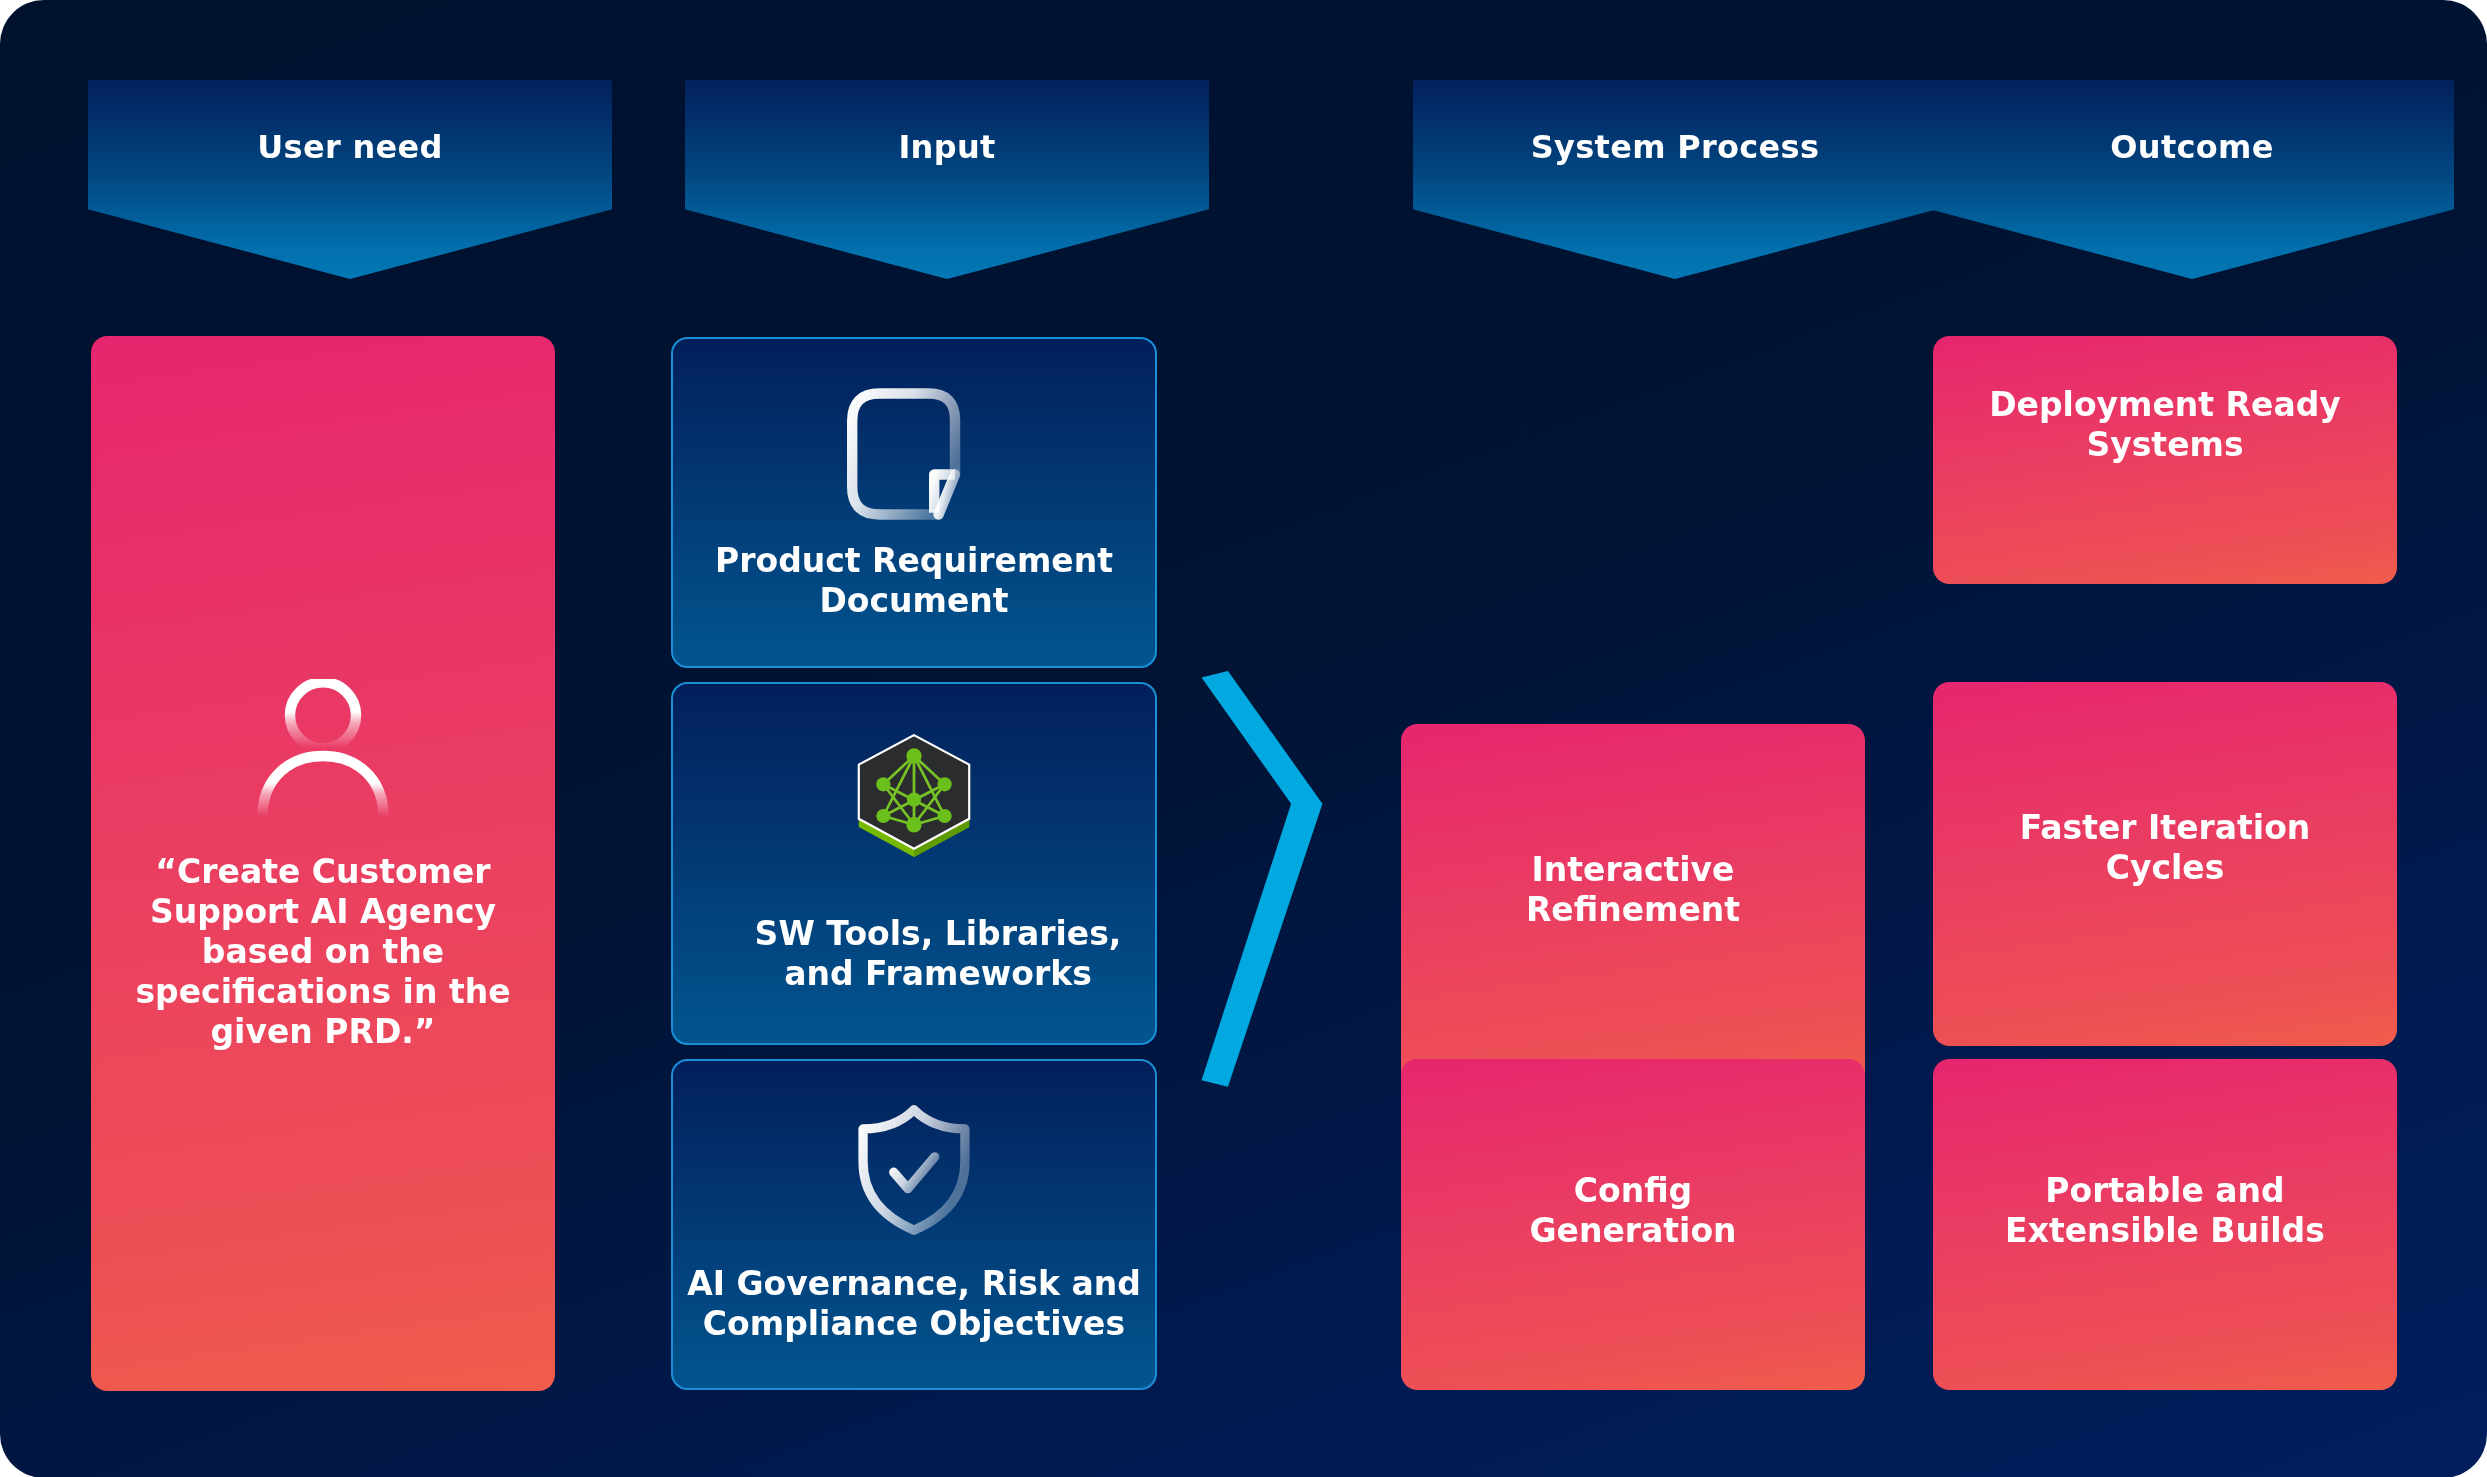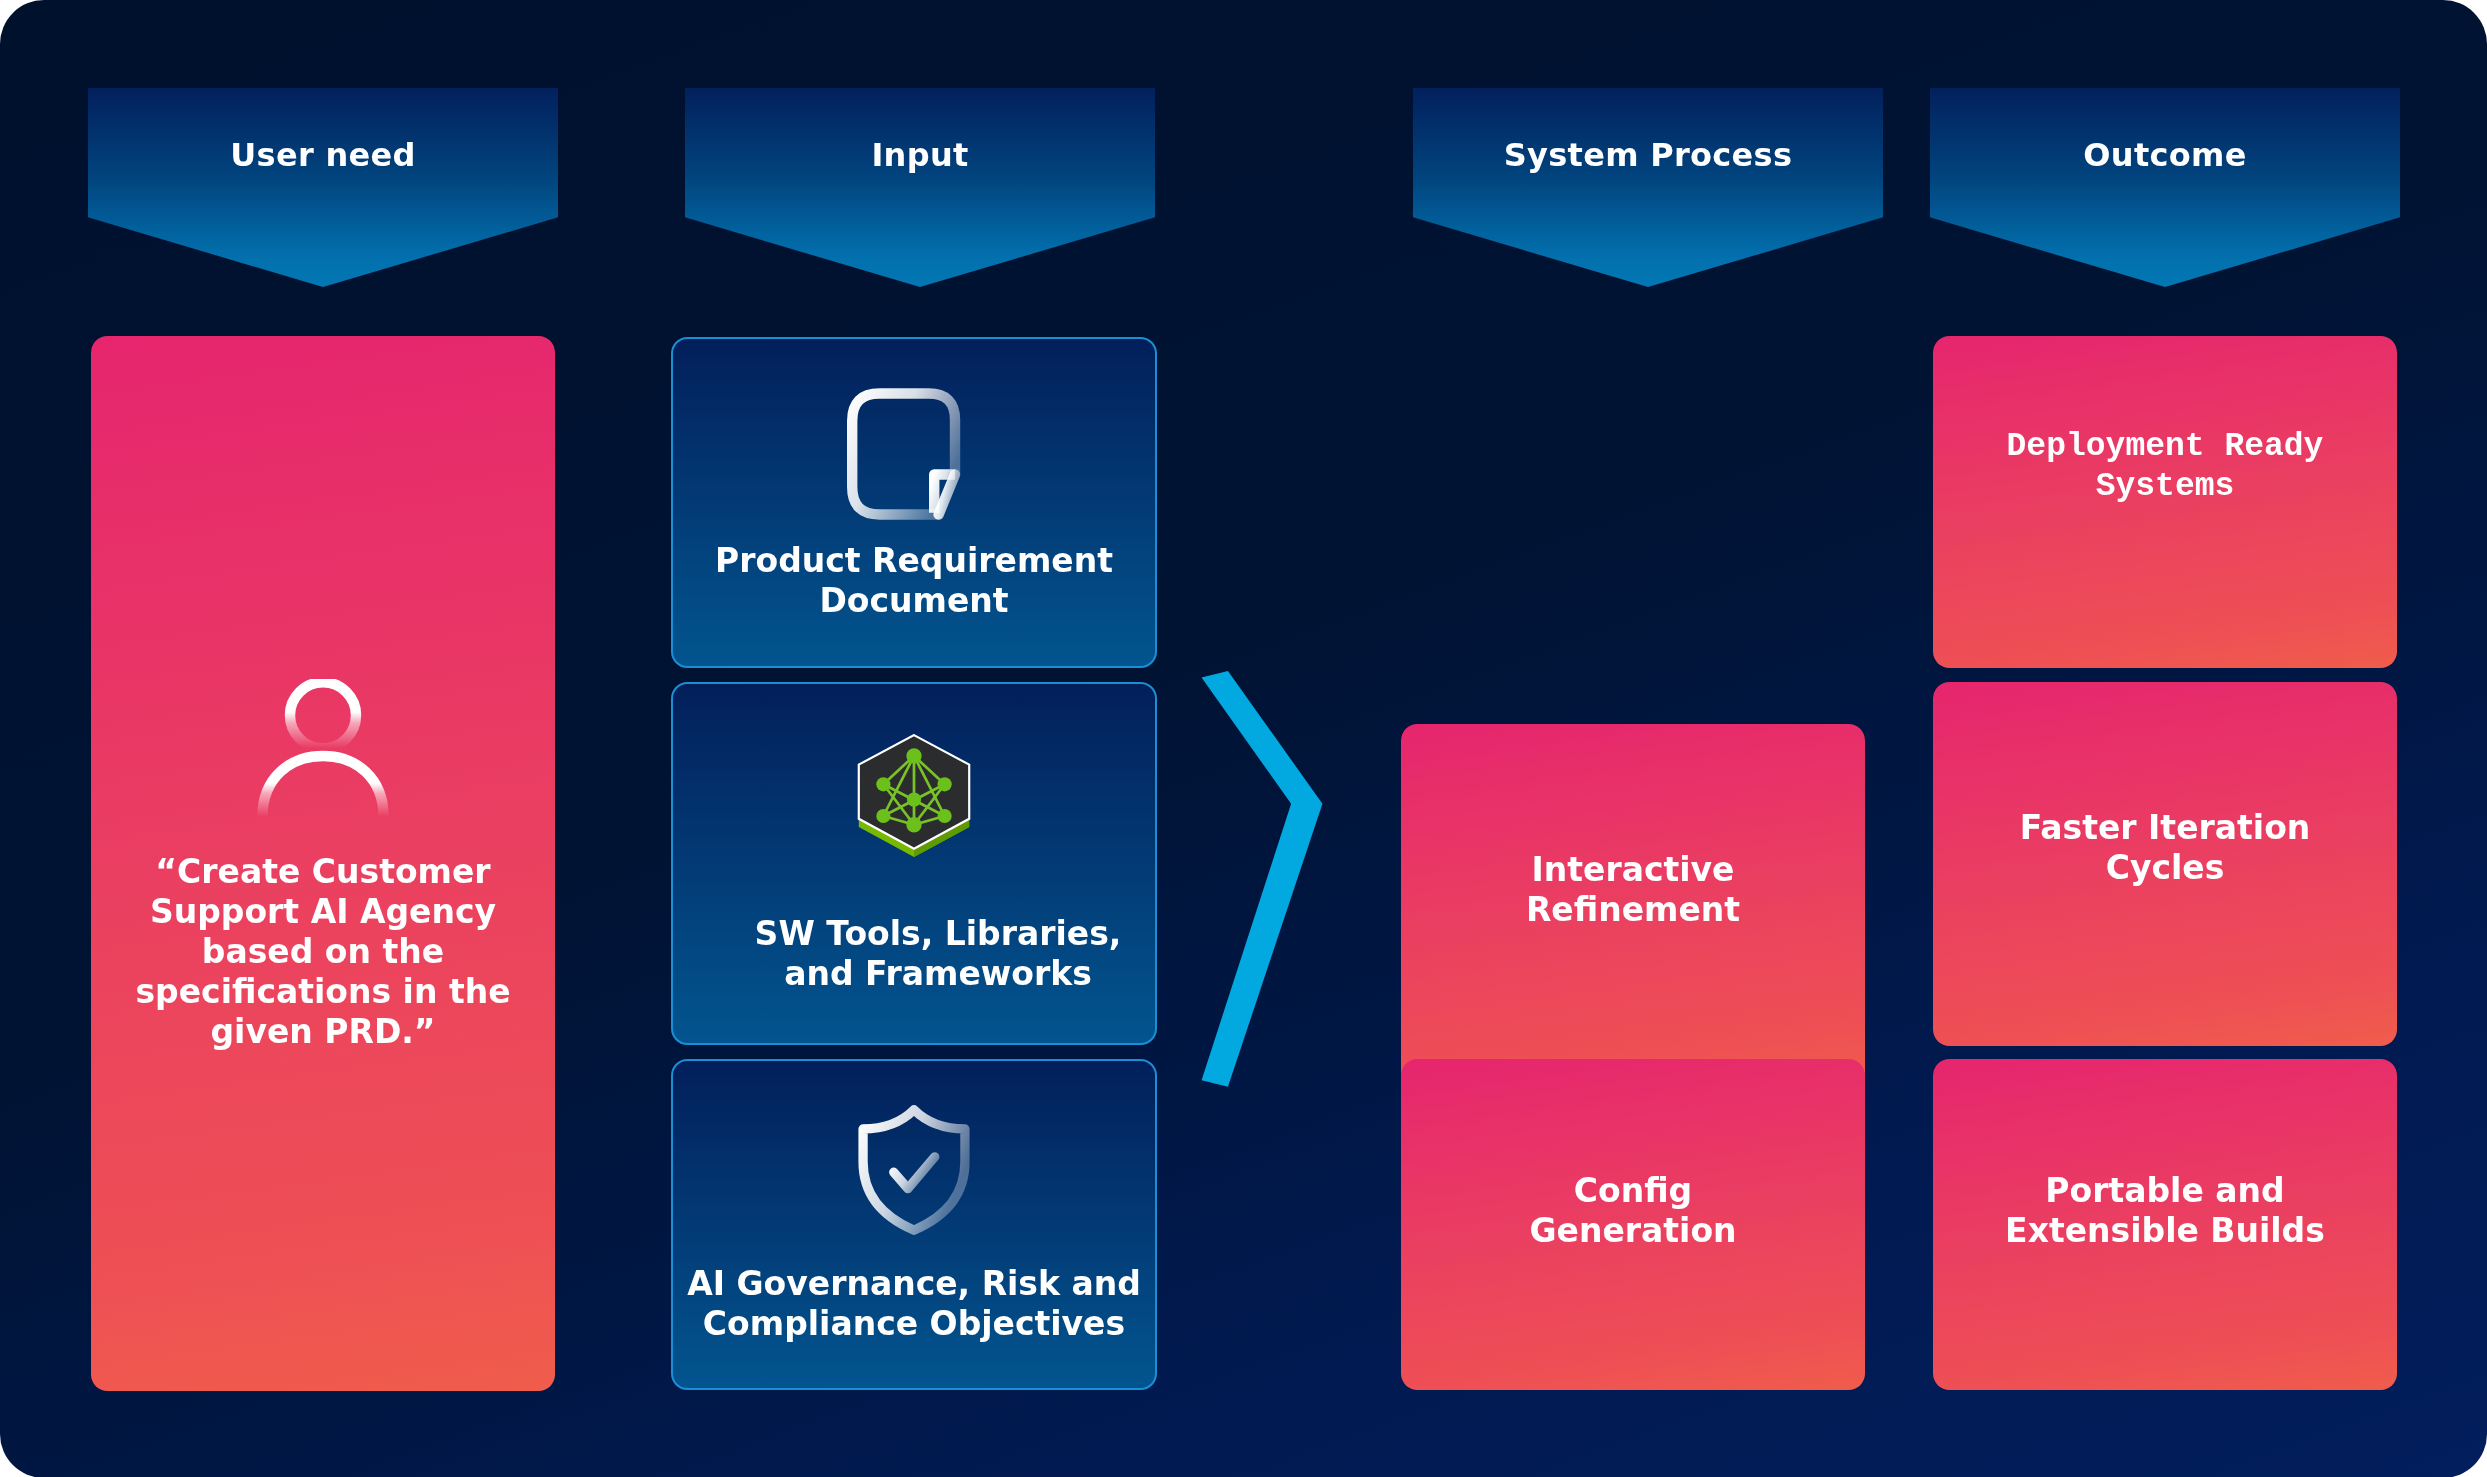--- a/index.html
+++ b/index.html
@@ -1,21 +1,21 @@
 <!DOCTYPE html>
 <html style="font-size:8.8px"><head>
 <meta charset="utf-8">
 <style>
   html, body { margin:0; padding:0; background:#ffffff; }
   body { width:2487px; height:1478px; position:relative; overflow:hidden;
          font-family:"DejaVu Sans", "Liberation Sans", sans-serif; }
   .canvas { position:absolute; left:0; top:0; width:2487px; height:1478px;
             border-radius:44px;
             background: linear-gradient(160deg, #00112e 0%, #001333 45%, #011a52 80%, #021e5c 100%); }
-  .header { position:absolute; top:88px; width:470px; height:199px;
+  .header { position:absolute; top:80px; width:524px; height:199px;
             clip-path: polygon(0 0, 100% 0, 100% 65%, 50% 100%, 0 65%);
             background: linear-gradient(180deg, #02205c 0%, #01447e 45%, #0270ad 85%, #0278b4 100%); }
   .header-label { position:absolute; left:0; right:0; top:48px; text-align:center;
             color:#ffffff; font-weight:bold; font-size:32px; letter-spacing:0.3px; }
   .pink { position:absolute; border-radius:16.5px;
           background: linear-gradient(172deg, #e6256e 0%, #ea3d62 45%, #ee5054 85%, #f05d4b 100%);
           color:#fff; display:flex; align-items:center; justify-content:center; text-align:center; }
   .pink-label { font-weight:bold; font-size:33px; line-height:40px; white-space:pre-line; }
   .blue { position:absolute; left:671px; width:486px; border-radius:16.5px;
           border:2.7px solid #1a8fd6; box-sizing:border-box;
@@ -141,21 +141,21 @@
 
   <div class="pink" style="left:1401px; top:682px; width:464px; height:364px;margin-top:42px;">
     <div class="pink-label" style="margin-top:-33px;">Interactive
 Refinement</div>
   </div>
   <div class="pink" style="left:1401px; top:1059px; width:464px; height:331px;">
     <div class="pink-label" style="margin-top:-27.4px;">Config
 Generation</div>
   </div>
 
-  <div class="pink" style="left:1933px; top:336px; width:464px; height:332px;font-family:Liberation Mono, monospace;">
+  <div class="pink" style="left:1933px; top:336px; width:464px; height:248px;">
     <div class="pink-label" style="margin-top:-71px;">Deployment Ready
 Systems</div>
   </div>
   <div class="pink" style="left:1933px; top:682px; width:464px; height:364px;">
     <div class="pink-label" style="margin-top:-33px;">Faster Iteration
 Cycles</div>
   </div>
   <div class="pink" style="left:1933px; top:1059px; width:464px; height:331px;">
     <div class="pink-label" style="margin-top:-27.4px;">Portable and
 Extensible Builds</div>

